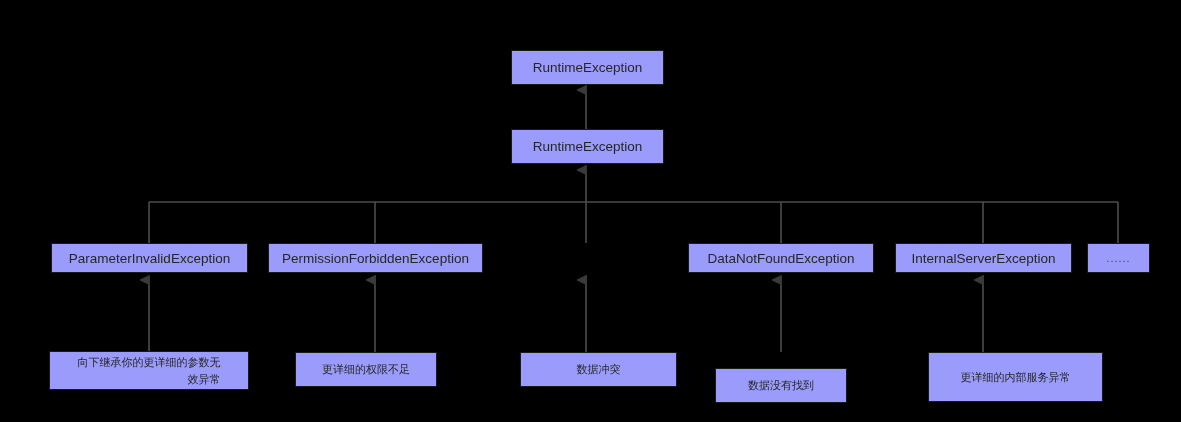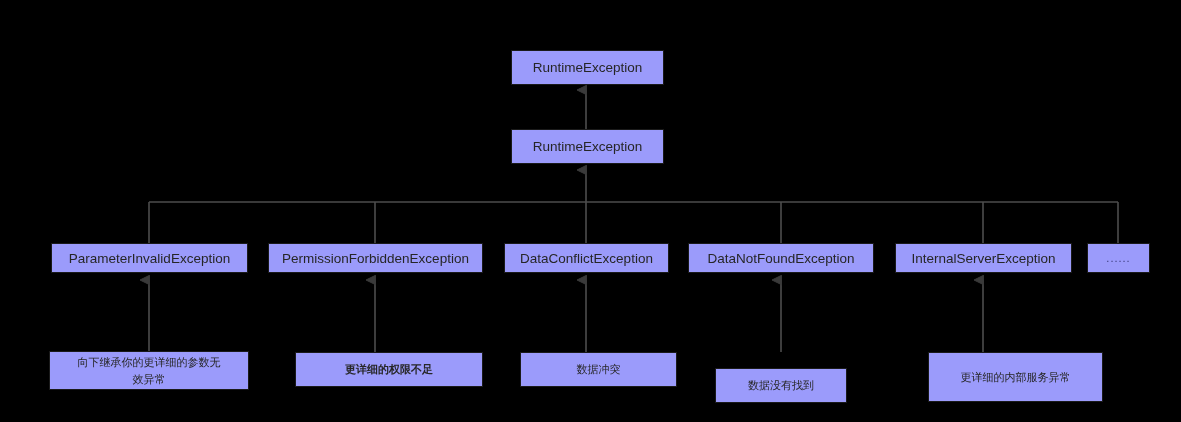--- a/index.html
+++ b/index.html
@@ -27,21 +27,21 @@
     position: absolute;
     box-sizing: border-box;
     background: #9b9bfb;
     border: 1px solid #1a1a1a;
     color: #262626;
     font-size: 13.5px;
     line-height: 17px;
     display: flex;
     align-items: center;
     justify-content: center;
-    text-align: center;
+    text-align: right;
     white-space: pre-line;
     padding: 0 6px;
   }
   .node.cjk {
     font-family: "DejaVu Sans", "Liberation Sans", sans-serif;
     font-size: 11px;
   }
   .node.ellipsis {
     font-size: 11px;
     letter-spacing: 1px;
@@ -80,32 +80,31 @@
   </svg>
 
   <div class="node" style="left:511px; top:50px; width:153px; height:35px;">RuntimeException</div>
 
   <div class="node" style="left:511px; top:129px; width:153px; height:35px;">RuntimeException</div>
 
   <div class="node" style="left:51px; top:243px; width:197px; height:30px;">ParameterInvalidException</div>
 
   <div class="node" style="left:268px; top:243px; width:215px; height:30px;">PermissionForbiddenException</div>
 
-  <div class="node" style="left:504px; top:243px; width:165px; height:30px;">DataConflictException</div>
 
   <div class="node" style="left:688px; top:243px; width:186px; height:30px;">DataNotFoundException</div>
 
   <div class="node" style="left:895px; top:243px; width:177px; height:30px;">InternalServerException</div>
 
   <div class="node ellipsis" style="left:1087px; top:243px; width:63px; height:30px;">......</div>
 
   <div class="node cjk" style="left:49px; top:351px; width:200px; height:39px;">向下继承你的更详细的参数无
 效异常</div>
 
-  <div class="node cjk" style="left:295px; top:352px; width:188px; height:35px;font-weight:bold;">更详细的权限不足</div>
+  <div class="node cjk" style="left:295px; top:352px; width:142px; height:35px;">更详细的权限不足</div>
 
   <div class="node cjk" style="left:508px; top:352px; width:157px; height:35px;margin-left:12px;">数据冲突</div>
 
   <div class="node cjk" style="left:715px; top:352px; width:132px; height:35px;margin-top:16px;">数据没有找到</div>
 
   <div class="node cjk" style="left:928px; top:352px; width:175px; height:50px;">更详细的内部服务异常</div>
 
 </div>
 
 </body></html>

